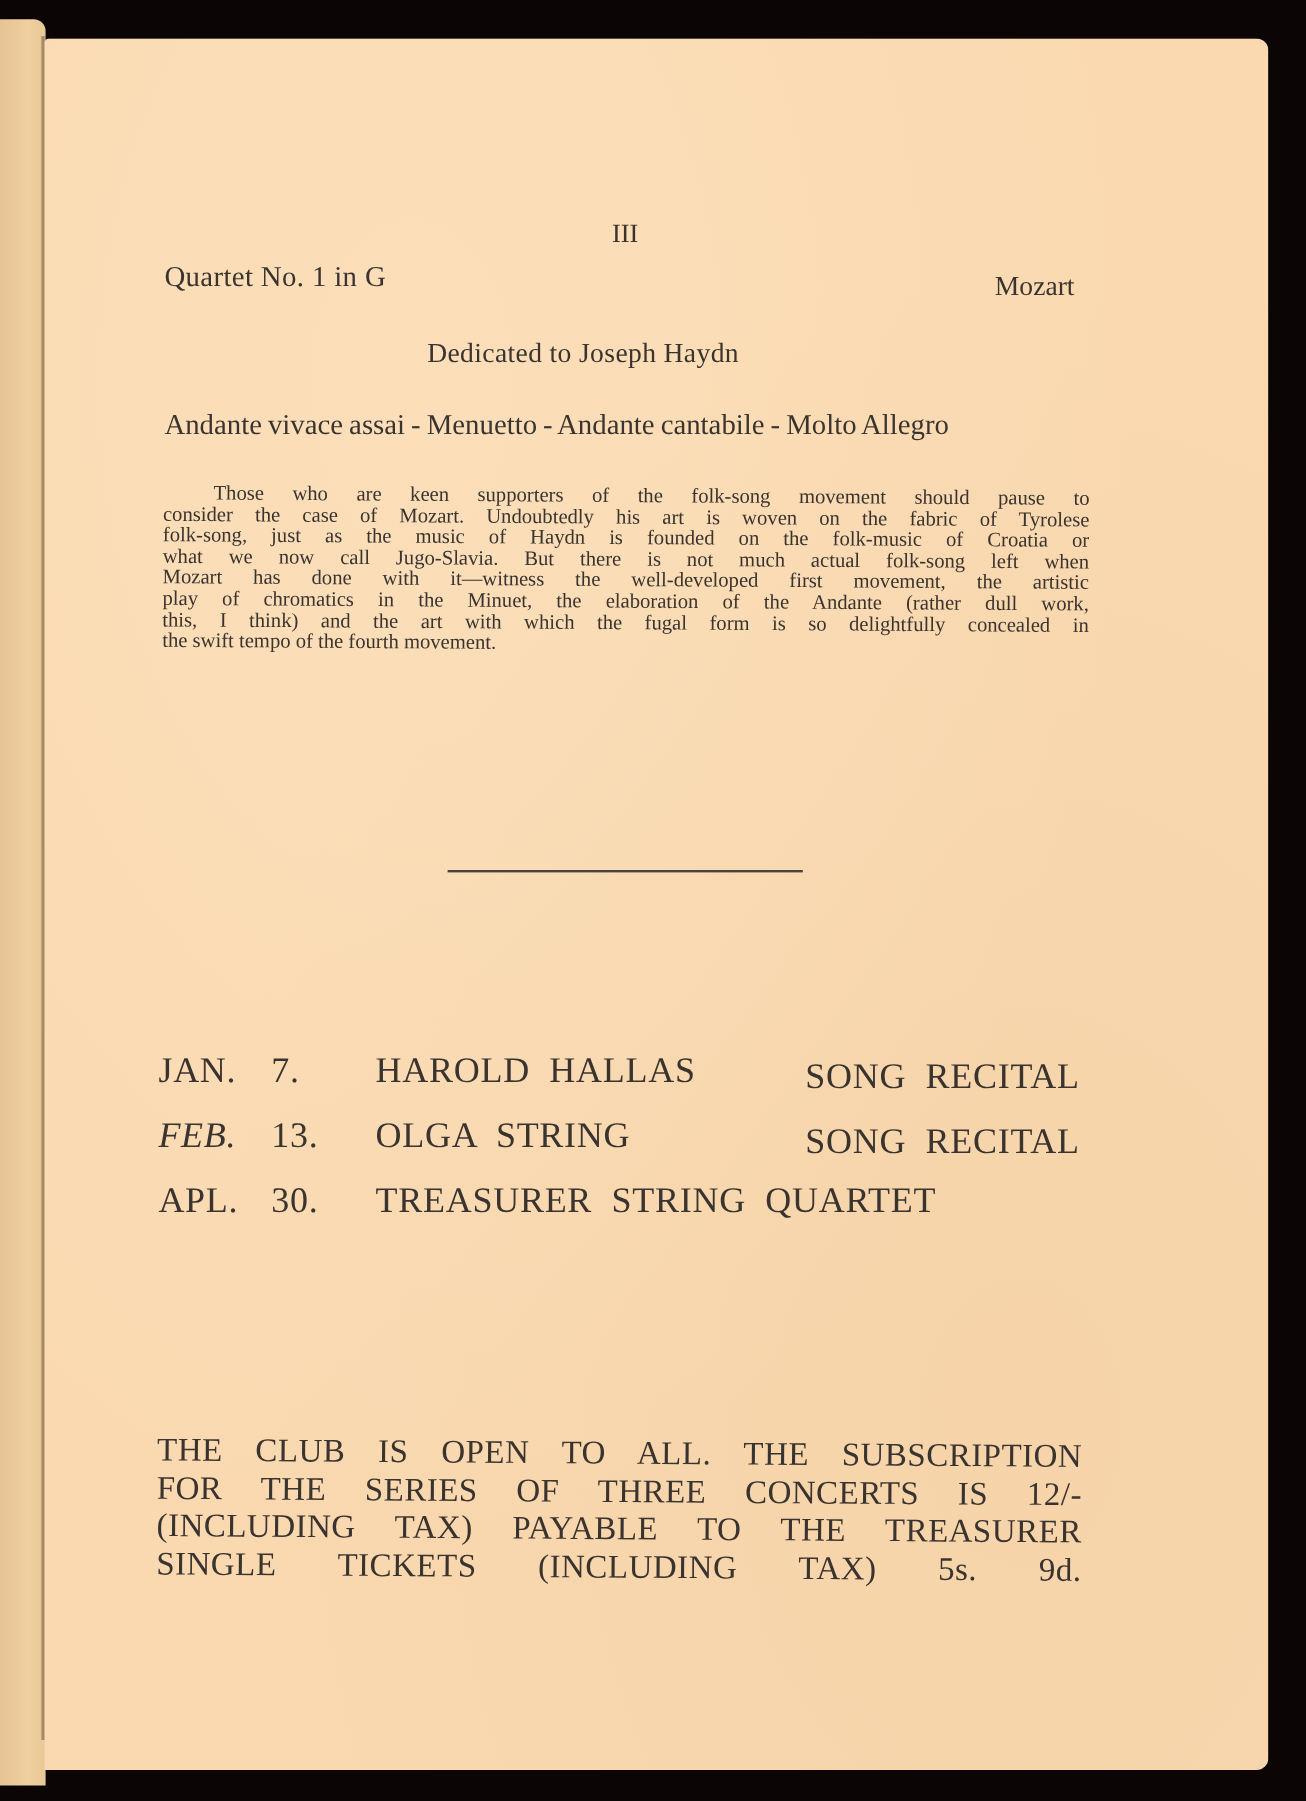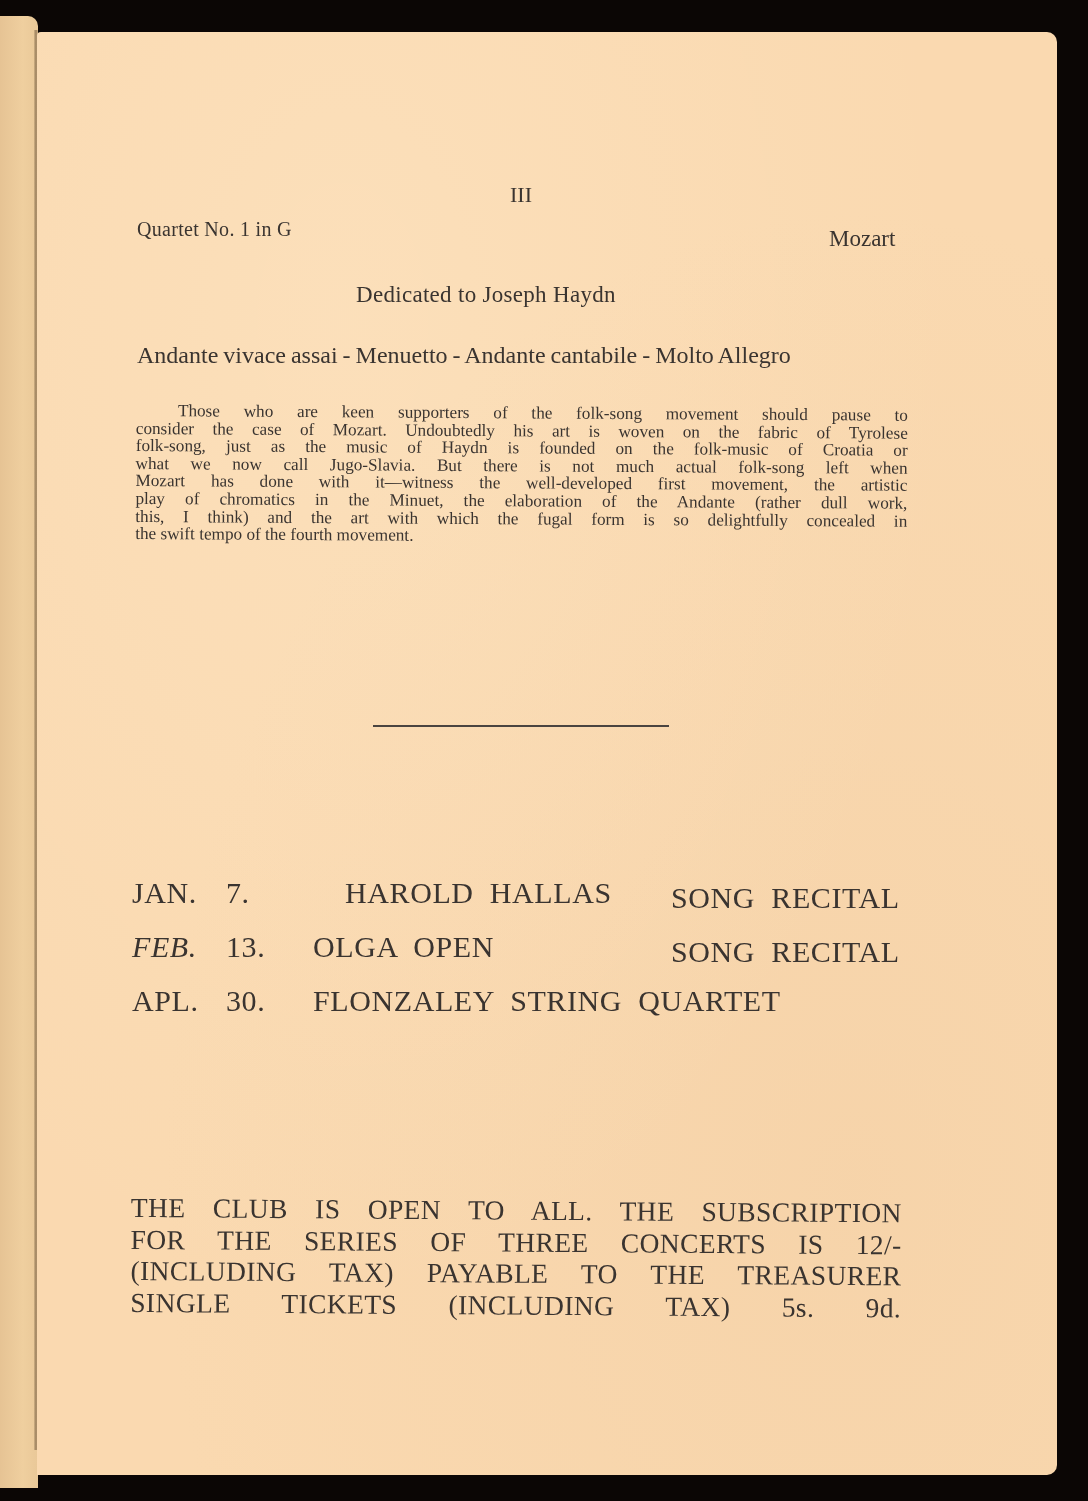--- a/index.html
+++ b/index.html
@@ -51,21 +51,21 @@
       white-space: nowrap;
     }
     .section-number {
       left: 510px;
       top: 182px;
       font-size: 22px;
     }
     .piece-title {
       left: 137px;
       top: 218px;
-      font-size: 20px;
+      font-size: 24px;
       letter-spacing: 0.3px;
     }
     .composer {
       left: 829px;
       top: 226px;
       font-size: 23px;
     }
     .dedication {
       left: 356px;
       top: 282px;
@@ -173,33 +173,33 @@
   <span class="line">this, I think) and the art with which the fugal form is so delightfully concealed in</span>
   <span class="line last">the swift tempo of the fourth movement.</span>
 </div>
 
 <div class="divider"></div>
 
 <div class="concerts">
   <div class="concert-row">
     <span class="c-month" style="white-space: pre;">JAN.</span>
     <span class="c-day" style="white-space: pre;">7.</span>
-    <span class="c-artist" style="white-space: pre; margin-left: 32px;">HAROLD  HALLAS</span>
+    <span class="c-artist" style="white-space: pre;">HAROLD  HALLAS</span>
     <span class="c-type" style="white-space: pre;">SONG  RECITAL</span>
   </div>
   <div class="concert-row">
     <span class="c-month" style="white-space: pre; font-style: italic;">FEB.</span>
     <span class="c-day" style="white-space: pre;">13.</span>
-    <span class="c-artist" style="white-space: pre;">OLGA  OPEN</span>
+    <span class="c-artist" style="white-space: pre;">OLGA  STRING</span>
     <span class="c-type" style="white-space: pre;">SONG  RECITAL</span>
   </div>
   <div class="concert-row">
     <span class="c-month" style="white-space: pre;">APL.</span>
     <span class="c-day" style="white-space: pre;">30.</span>
-    <span class="c-artist" style="white-space: pre;">FLONZALEY  STRING  QUARTET</span>
+    <span class="c-artist" style="white-space: pre;">TREASURER  STRING  QUARTET</span>
     <span class="c-type" style="white-space: pre;"></span>
   </div>
 </div>
 
 <div class="notice">
   <span class="nline">THE CLUB IS OPEN TO ALL.  THE SUBSCRIPTION</span>
   <span class="nline">FOR THE SERIES OF THREE CONCERTS IS 12/-</span>
   <span class="nline">(INCLUDING TAX) PAYABLE TO THE TREASURER</span>
   <span class="nline">SINGLE TICKETS (INCLUDING TAX) 5s. 9d.</span>
 </div>

